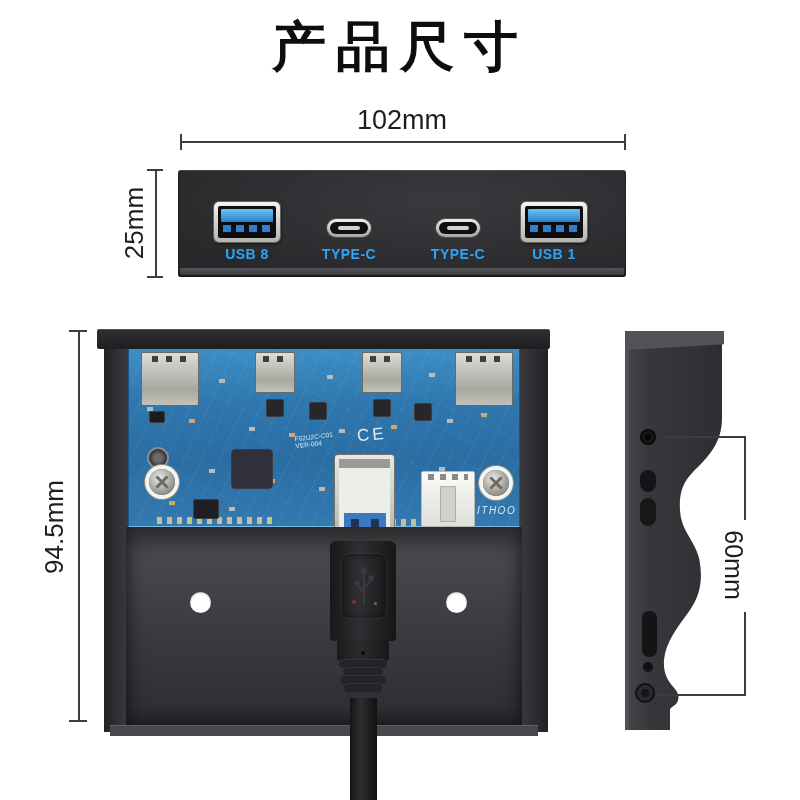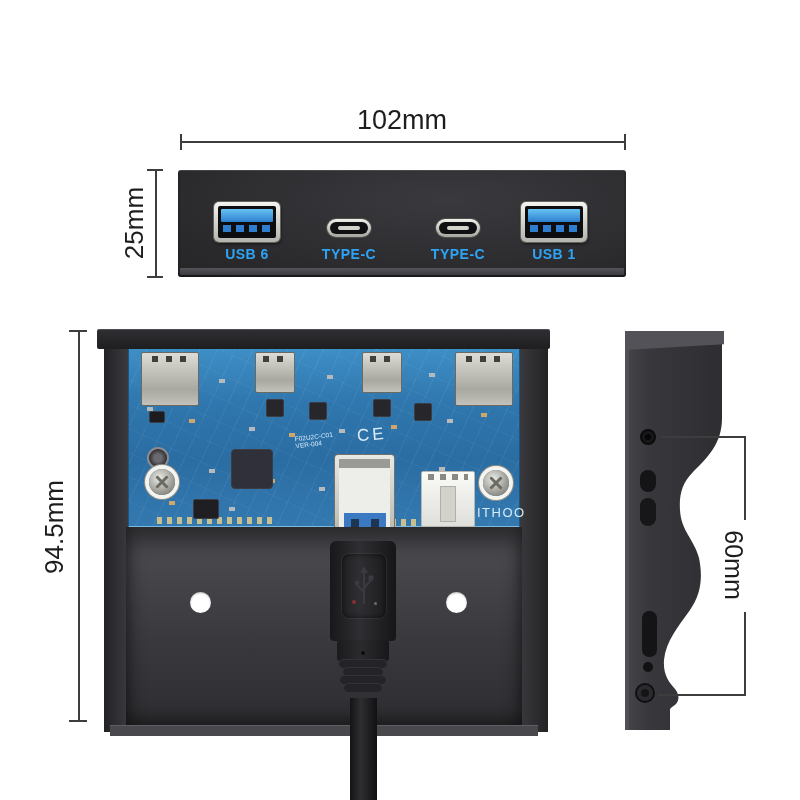--- a/index.html
+++ b/index.html
@@ -88,20 +88,21 @@
     background:linear-gradient(90deg,#141416,#2e2e31 40%,#111113);}
   
   .side-cap{position:absolute;left:625px;top:331px;width:99px;height:19px;background:#525258;
     clip-path:polygon(0 0,100% 0,100% 70%,0 100%);}
 </style>
 </head>
 <body>
 
 <div class="stage">
 
+  <div class="title">产品尺寸</div>
 
   <div class="dim-text" style="left:402px;top:120px;font-size:27px;">
     <span class="center" style="position:absolute;white-space:nowrap;">102mm</span>
   </div>
   <div class="dim-line" style="left:180px;top:141px;width:446px;height:2px;"></div>
   <div class="tick" style="left:180px;top:134px;width:2px;height:16px;"></div>
   <div class="tick" style="left:624px;top:134px;width:2px;height:16px;"></div>
 
   <div class="dim-text rot-ccw" style="left:134px;top:223px;">25mm</div>
   <div class="dim-line" style="left:155px;top:170px;width:2px;height:107px;"></div>
@@ -126,21 +127,21 @@
     <div class="typec-inner">
         <div class="typec-bar"></div>
       </div>
   </div>
   <div class="usb-a-port" style="left:521px;top:202px;width:66px;height:40px;">
     <div class="usb-a-inner">
       <div class="usb-tongue"></div>
       <div class="usb-teeth"></div>
     </div>
   </div>
-  <div class="port-label" style="left:247px;">USB 6</div>
+  <div class="port-label" style="left:247px;">USB 8</div>
   <div class="port-label" style="left:349px;">TYPE-C</div>
   <div class="port-label" style="left:458px;">TYPE-C</div>
   <div class="port-label" style="left:554px;">USB 1</div>
 
   <div class="dim-text rot-ccw" style="left:54px;top:527px;">94.5mm</div>
   <div class="dim-line" style="left:78px;top:331px;width:2px;height:391px;"></div>
   <div class="tick" style="left:69px;top:330px;width:18px;height:2px;"></div>
   <div class="tick" style="left:69px;top:720px;width:18px;height:2px;"></div>
 
   <div>
@@ -197,21 +198,21 @@
             <div style="position:absolute;right:7px;top:6px;width:8px;height:14px;background:#1e3552;"></div>
           </div>
         </div>
       </div>
 
       <div class="pcb-text" style="left:228px;top:76px;font-size:17px;letter-spacing:3px;color:rgba(240,248,255,.9);transform:rotate(-5deg);">CE</div>
       <div class="pcb-text" style="left:166px;top:84px;font-size:6.5px;line-height:7px;transform:rotate(-7deg);">
         <div>F02U2C-C01</div>
         <div>VER-004</div>
       </div>
-      <div class="pcb-text" style="left:348px;top:156px;font-size:13px;letter-spacing:1.5px;">ITHOO</div>
+      <div class="pcb-text" style="left:348px;top:156px;font-size:10px;letter-spacing:1.5px;font-style:italic;">ITHOO</div>
     </div>
 
     <div class="bracket"></div>
     <div class="chassis-bar"></div>
     <div class="hole" style="left:190px;top:592px;"></div>
     <div class="hole" style="left:446px;top:592px;"></div>
     <div class="bottom-lip"></div>
 
     <div class="plug-body">
       <div class="plug-emboss">

